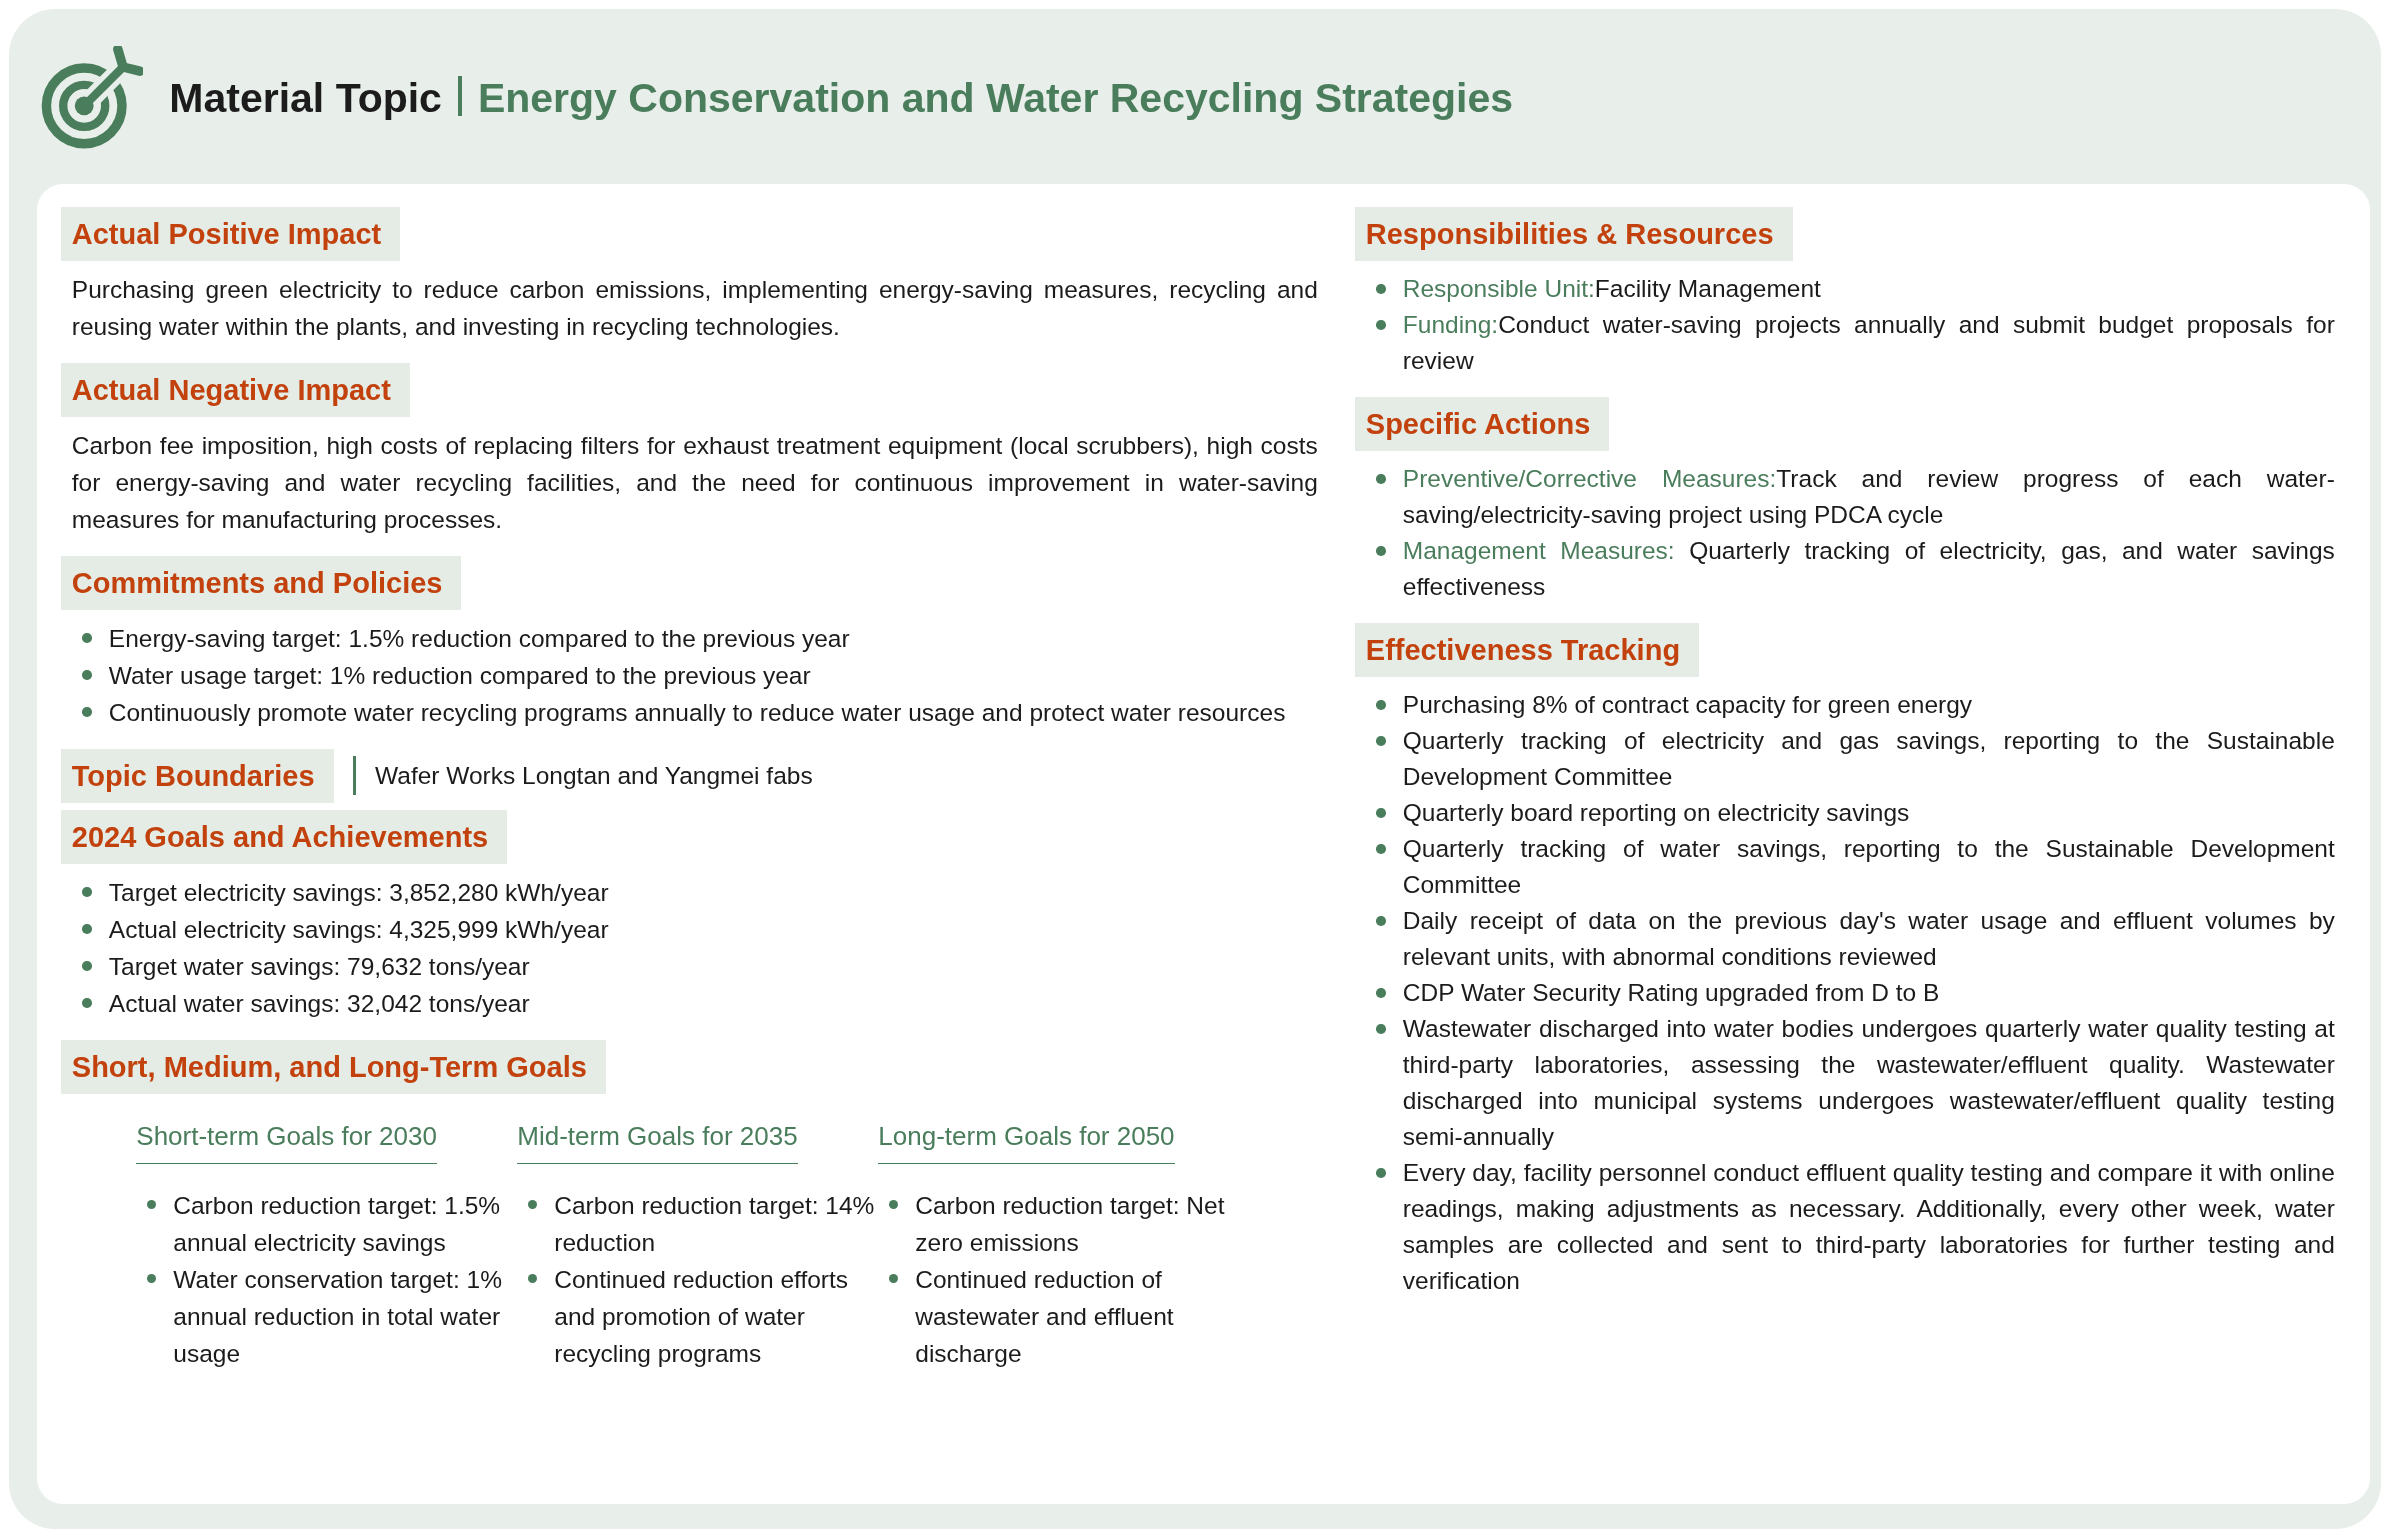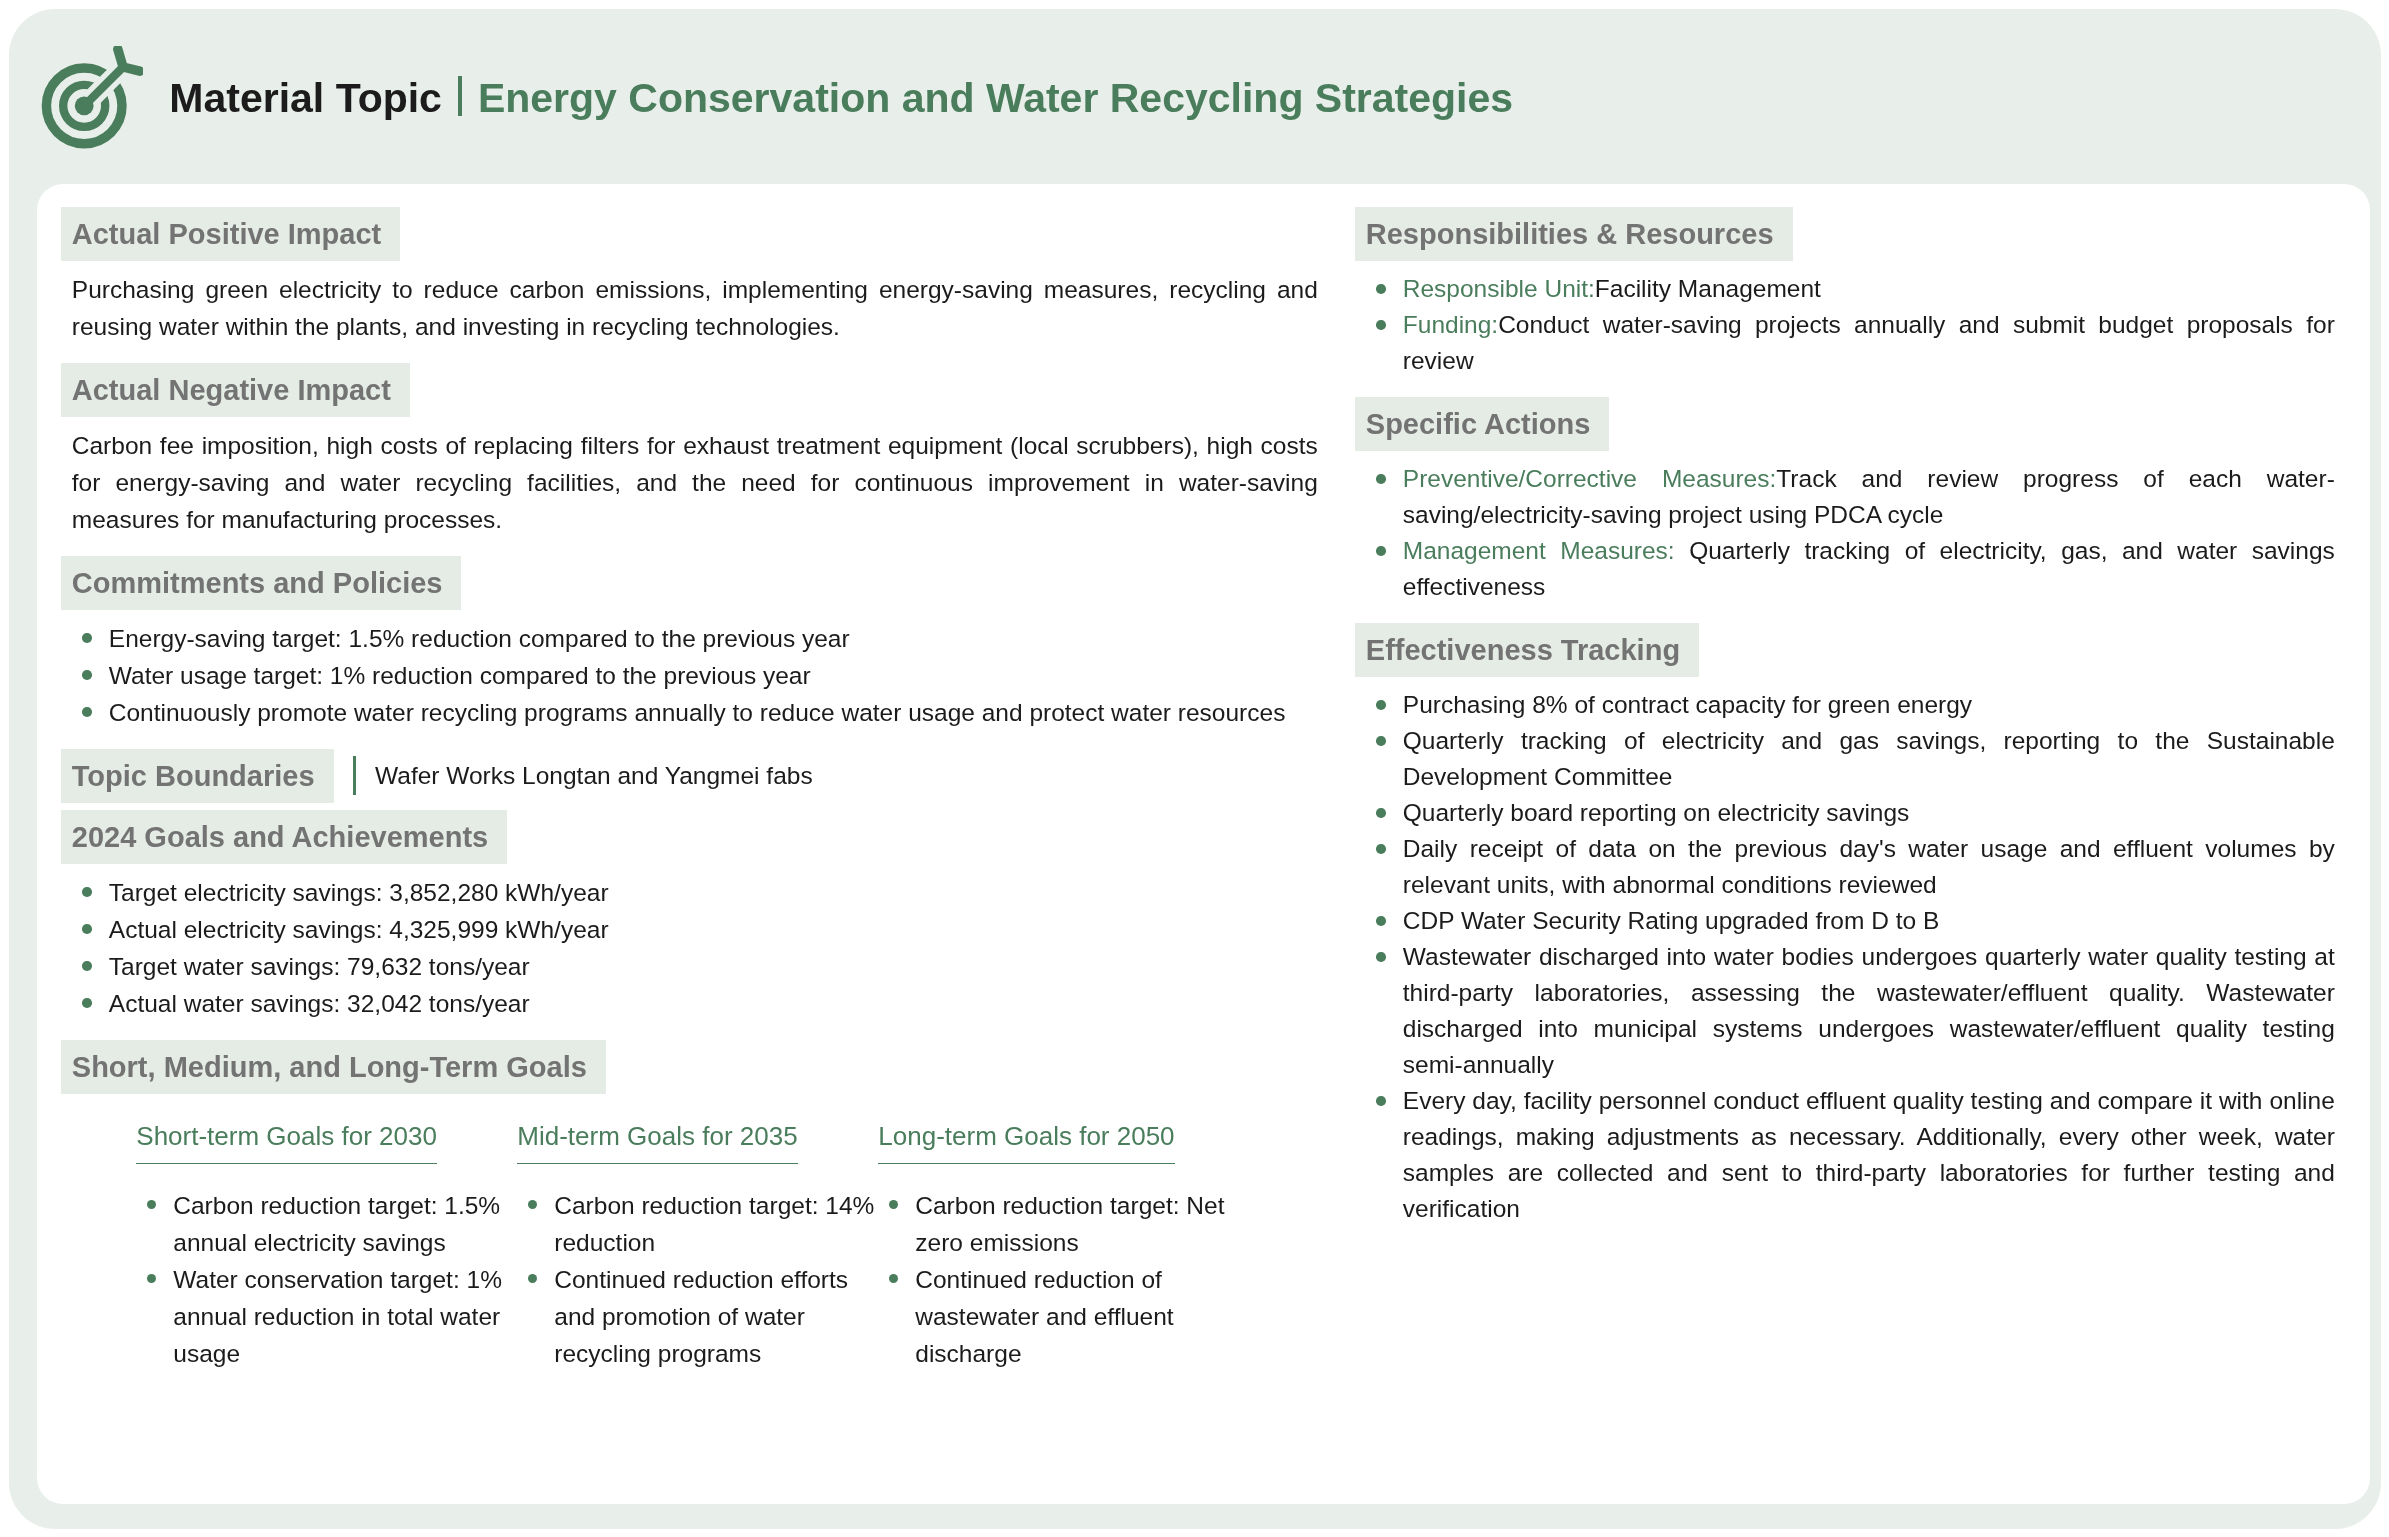--- a/index.html
+++ b/index.html
@@ -15,21 +15,21 @@
                     margin:0 15.8px; vertical-align:-4.4px; }
   .title .green { color:#4a7d5c; }
 
   .card { position:absolute; left:28px; top:175px; width:2333px; height:1320px;
           background:#ffffff; border-radius:26px; padding:23px 35px 0 35px;
           display:flex; gap:48px; overflow:hidden; }
   .col-left  { width:1246px; flex:0 0 auto; font-size:24.5px; line-height:37px; }
   .col-right { width:969px; flex:0 0 auto; font-size:24.5px; line-height:36px; }
 
   .sec { margin-bottom:17.5px; }
-  .hl { display:inline-block; background:#e4ece5; color:#737373;
+  .hl { display:inline-block; background:#e4ece5; color:#c2410c;
         font-size:29px; line-height:40px; font-weight:bold;
         padding:7px 19px 7px 10.5px; margin:0 0 10.5px -10.5px; }
   .para { text-align:justify; }
 
   ul.blist { list-style:none; }
   ul.blist li { position:relative; padding-left:37px; text-align:justify; }
   ul.blist li::before { content:""; position:absolute; left:10.5px; top:13px;
         width:9.6px; height:9.6px; border-radius:50%; background:#4a7d5c; }
   ul.blist .lab { color:#4a7d5c; }
 
@@ -155,20 +155,21 @@
           <li><span class="lab">Management Measures: </span><span>Quarterly tracking of electricity, gas, and water savings effectiveness</span></li>
         </ul>
       </div>
 
       <div class="sec">
         <div class="hl">Effectiveness Tracking</div>
         <ul class="blist">
           <li>Purchasing 8% of contract capacity for green energy</li>
           <li>Quarterly tracking of electricity and gas savings, reporting to the Sustainable Development Committee</li>
           <li>Quarterly board reporting on electricity savings</li>
+          <li>Quarterly tracking of water savings, reporting to the Sustainable Development Committee</li>
           <li>Daily receipt of data on the previous day's water usage and effluent volumes by relevant units, with abnormal conditions reviewed</li>
           <li>CDP Water Security Rating upgraded from D to B</li>
           <li>Wastewater discharged into water bodies undergoes quarterly water quality testing at third-party laboratories, assessing the wastewater/effluent quality. Wastewater discharged into municipal systems undergoes wastewater/effluent quality testing semi-annually</li>
           <li>Every day, facility personnel conduct effluent quality testing and compare it with online readings, making adjustments as necessary. Additionally, every other week, water samples are collected and sent to third-party laboratories for further testing and verification</li>
         </ul>
       </div>
 
     </div>
   </div>
 </div>

